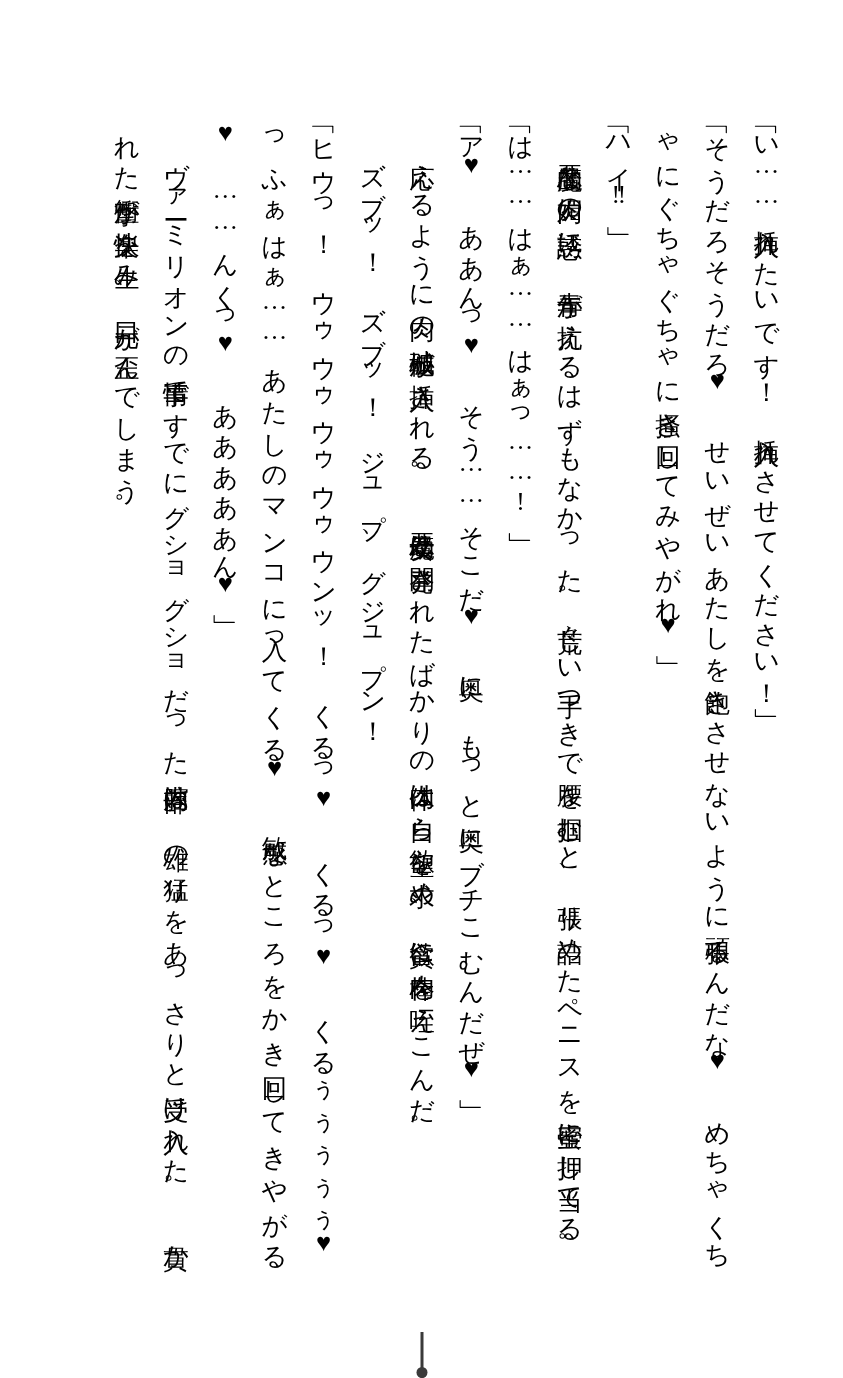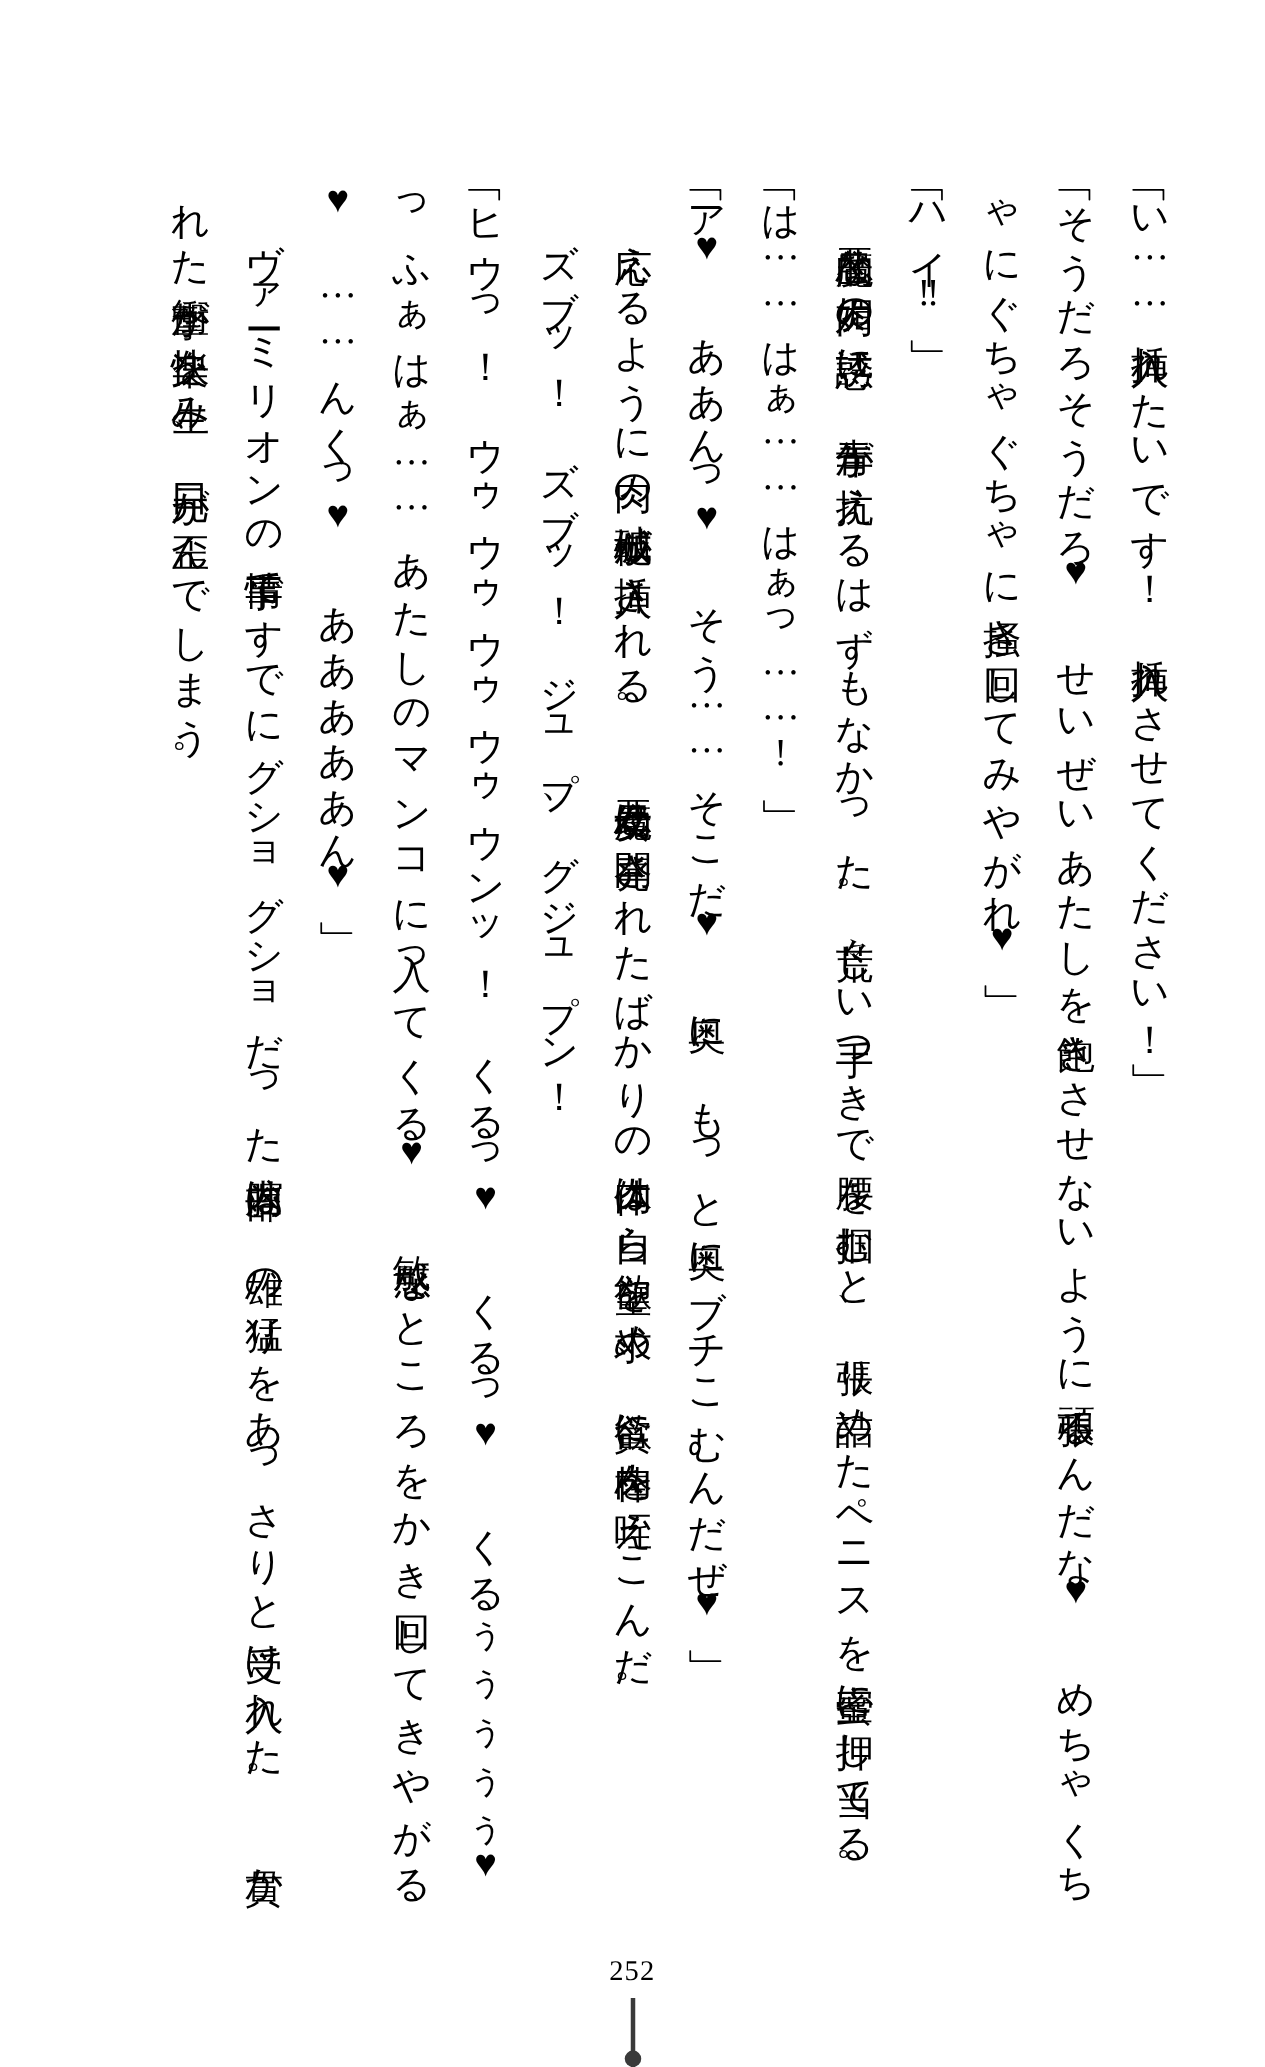--- a/index.html
+++ b/index.html
@@ -86,17 +86,16 @@
     <p>「ハイ‼」</p>
     <p class="indent">悪魔的な媚肉の誘惑に、青年が抗えるはずもなかった。荒々しい手つきで腰を掴むと、張り詰めたペニスを蜜壺に押し当てる。</p>
     <p>「は……はぁ……はぁっ……!」</p>
     <p>「ア♥　ああんっ♥　そう……そこだ♥　奥に、もっと奥にブチこむんだぜ♥」</p>
     <p class="indent">応えるように肉の破城槌が挿入される。　悪魔幼女に開発されたばかりの肉体は自ら欲望を求め、貪欲に肉棒を咥えこんだ。</p>
     <p class="indent">ズブッ！　ズブッ！　ジュプ、グジュプン！</p>
     <p>「ヒウっ！　ウゥウゥウゥウゥウンッ！　くるっ♥　くるっ♥　くるぅぅぅぅぅ♥　っふぁはぁ……あたしのマンコに入ってくる♥　敏感なところをかき回してきやがる♥　……んくっ♥　あああああん♥」</p>
     <p class="indent">ヴァーミリオンの情事ですでにグショグショだった膣内部は、雄の猛りをあっさりと受け入れた。　貫かれた衝撃が快楽を生み、口元が歪んでしまう。</p>
   </div>
 
-  <div class="page-number">252</div>
   <div class="spine-mark"></div>
   <div class="spine-dot"></div>
 
 </div>
 
 </body></html>

